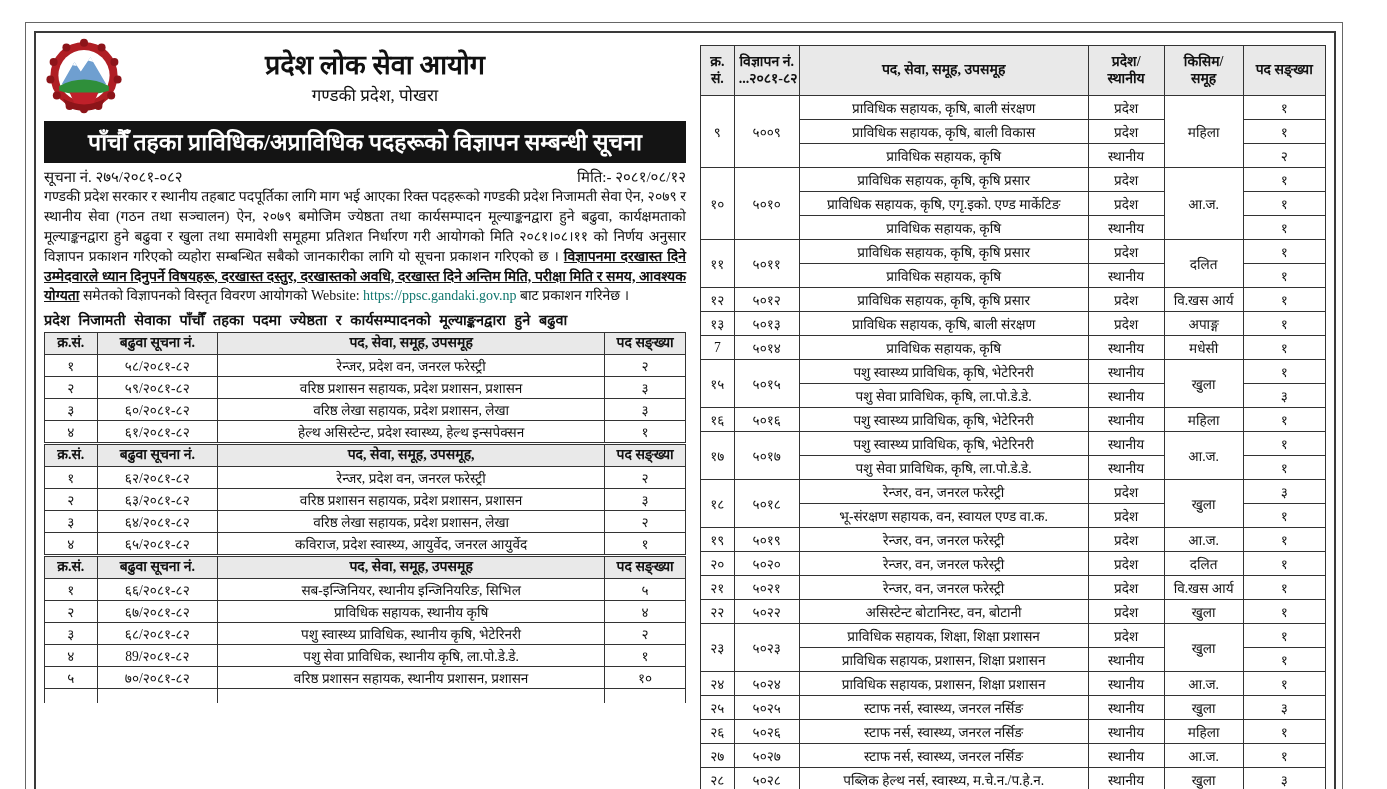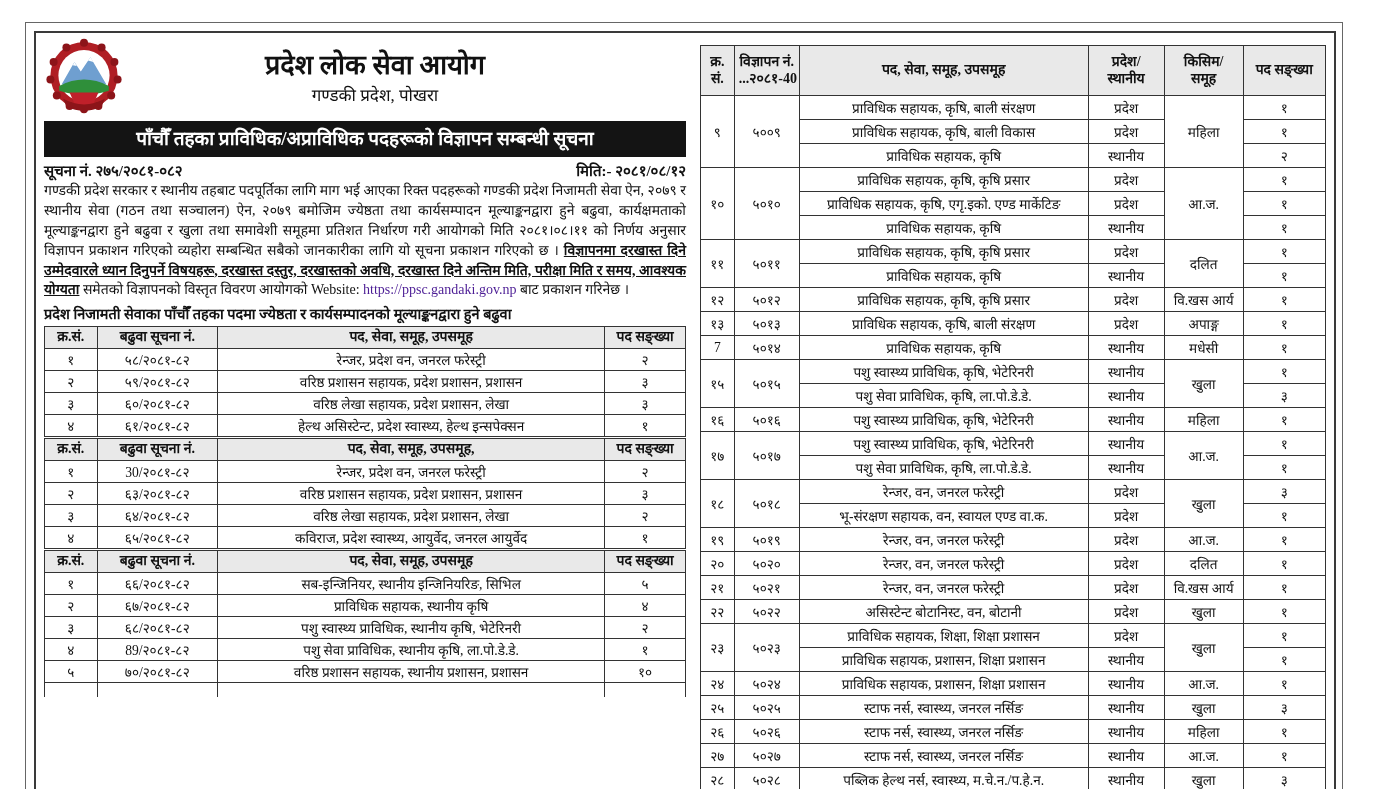--- a/index.html
+++ b/index.html
@@ -8,27 +8,27 @@
   .outer-frame{position:absolute;left:25px;top:22px;width:1316px;height:800px;border:1.5px solid #666;}
   .inner-frame{position:absolute;left:8px;top:8px;right:6px;height:800px;border:2.5px solid #3a3a3a;
                box-sizing:border-box;padding:4px 8px;display:flex;gap:14px;background:#fff;}
   .col-left{width:642px;flex:none;}
   .col-right{flex:1;padding-top:8px;}
   .masthead{display:flex;align-items:center;margin:1px 0 2px;}
   .logo{width:80px;height:80px;flex:none;}
   .title-block{flex:1;text-align:center;margin-right:60px;}
   .org-name{font-size:27px;font-weight:bold;line-height:1.15;}
   .org-sub{font-size:17px;margin-top:1px;}
-  .banner{background:#141414;color:#fff;text-align:center;font-weight:bold;font-size:19px;
+  .banner{background:#141414;color:#fff;text-align:center;font-weight:bold;font-size:23px;
           padding:4px 2px 6px;margin:3px 0 3px;}
-  .notice-line{display:flex;justify-content:space-between;font-weight:bold;font-size:15px;margin:1px 0 1px;}
+  .notice-line{display:flex;justify-content:space-between;font-weight:normal;font-size:15px;margin:1px 0 1px;}
   .intro{font-size:14px;line-height:1.42;text-align:justify;margin:0;}
   .bu{font-weight:bold;text-decoration:underline;}
-  .weblink{color:#4c1d95;text-decoration:none;}
-  .section-title{font-weight:bold;font-size:14.5px;margin:3px 0 3px;}
+  .weblink{color:#0f766e;text-decoration:none;}
+  .section-title{font-weight:bold;font-size:14.5px;margin:3px 0 3px;font-family:Liberation Mono, monospace;}
   table.ntable{border-collapse:collapse;width:100%;table-layout:fixed;font-size:13.6px;margin-bottom:1px;}
   .ntable th,.ntable td{border:1px solid #333;padding:0 4px;height:22px;overflow:hidden;
                         white-space:nowrap;box-sizing:border-box;}
   .ntable th{background:#e9e9e9;text-align:center;font-weight:bold;font-size:14px;white-space:pre-line;line-height:1.2;}
   .ntable td.c{text-align:center;}
   .ntable td.l{text-align:center;}
   #right-table th{height:50px;}
   #right-table td{height:24px;}
   .partial td{height:14px;border-bottom:none;}
 </style>
@@ -135,21 +135,21 @@
                 <tr>
                   <th>क्र.सं.</th>
                   <th>बढुवा सूचना नं.</th>
                   <th>पद, सेवा, समूह, उपसमूह,</th>
                   <th>पद सङ्ख्या</th>
                 </tr>
               </thead>
               <tbody>
                 <tr>
                   <td class="c">१</td>
-                  <td class="c">30/२०८१-८२</td>
+                  <td class="c">६२/२०८१-८२</td>
                   <td class="l">रेन्जर, प्रदेश वन, जनरल फरेस्ट्री</td>
                   <td class="c">२</td>
                 </tr>
                 <tr>
                   <td class="c">२</td>
                   <td class="c">६३/२०८१-८२</td>
                   <td class="l">वरिष्ठ प्रशासन सहायक, प्रदेश प्रशासन, प्रशासन</td>
                   <td class="c">३</td>
                 </tr>
                 <tr>
@@ -231,21 +231,21 @@
               <col style="width: 46.2%;">
               <col style="width: 12.2%;">
               <col style="width: 12.6%;">
               <col style="width: 13.2%;">
             </colgroup>
             <thead>
               <tr>
                 <th>क्र.
 सं.</th>
                 <th>विज्ञापन नं.
-...२०८१-40</th>
+...२०८१-८२</th>
                 <th>पद, सेवा, समूह, उपसमूह</th>
                 <th>प्रदेश/
 स्थानीय</th>
                 <th>किसिम/
 समूह</th>
                 <th>पद सङ्ख्या</th>
               </tr>
             </thead>
             <tbody>
               <tr>

